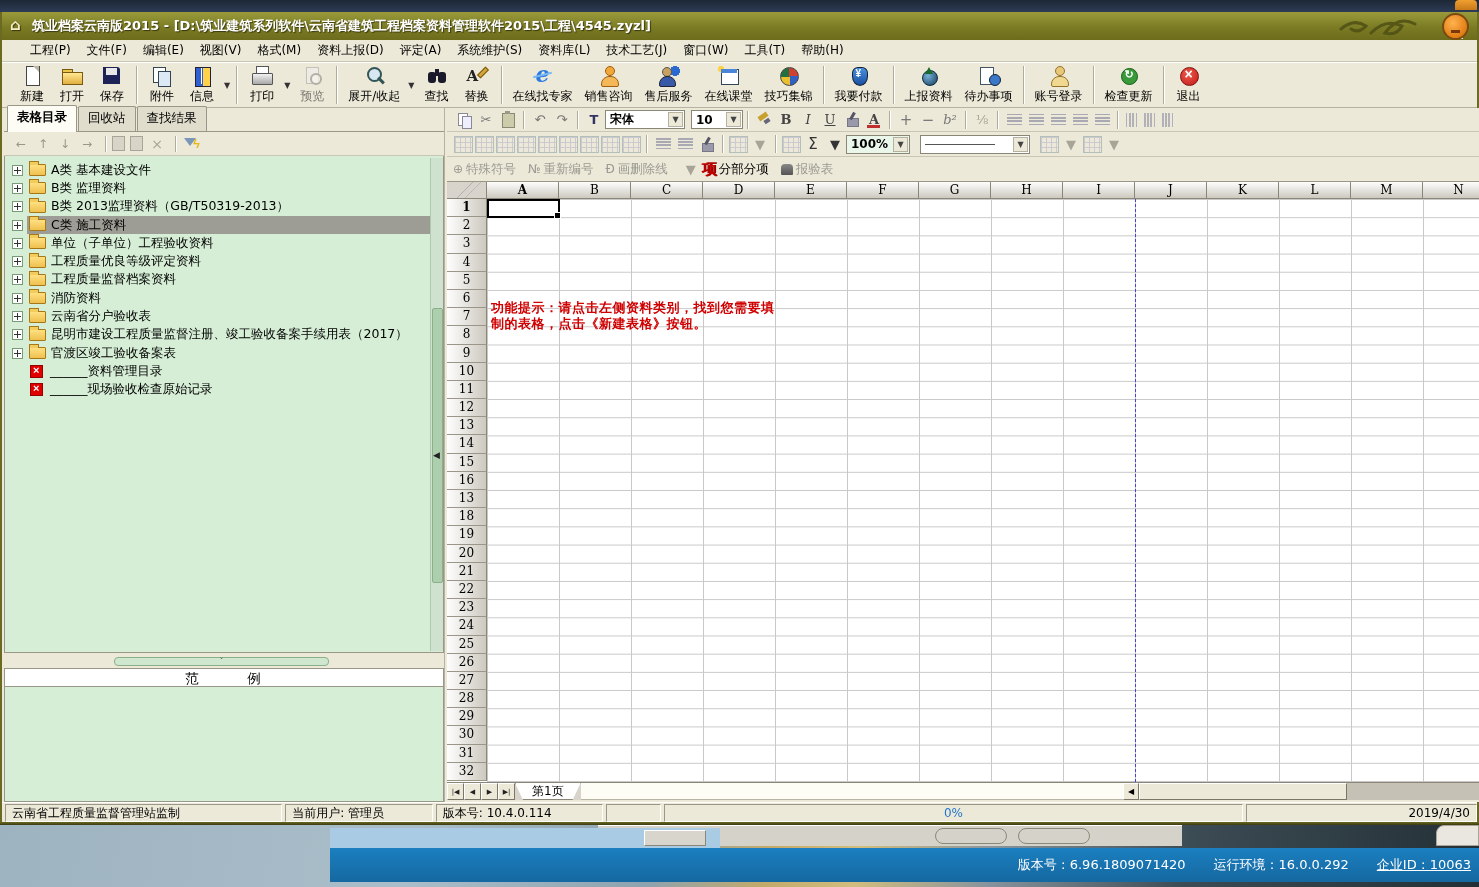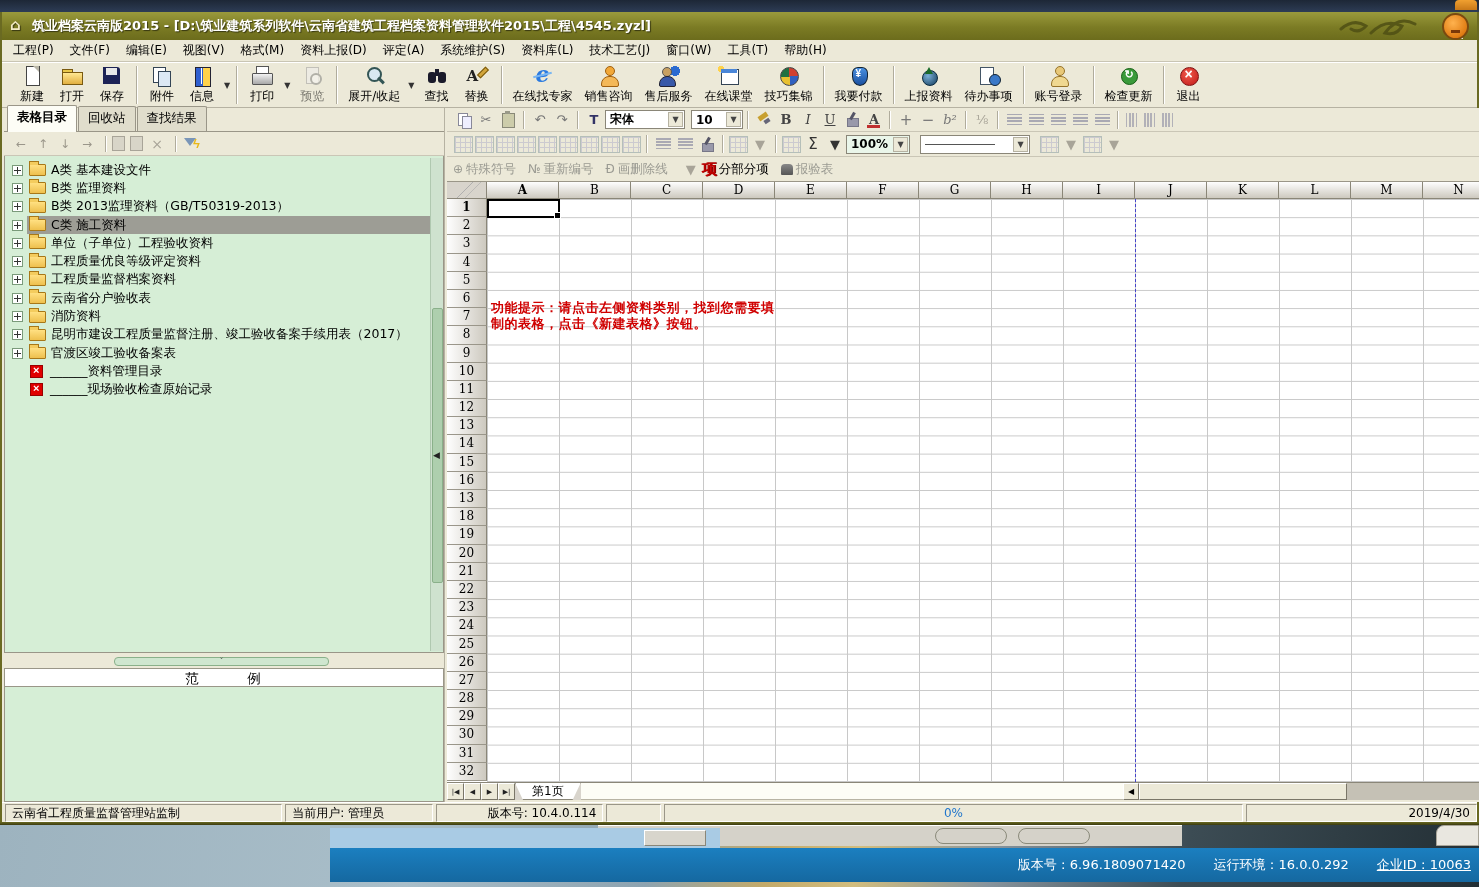--- a/index.html
+++ b/index.html
@@ -21,21 +21,21 @@
     color:#fff;font-weight:bold;font-size:13px;text-shadow:1px 1px 1px rgba(0,0,0,.55);}
   #title-home{width:16px;height:14px;margin:0 6px 0 8px;color:#f4ecc8;font-size:15px;line-height:13px;}
   #title-deco{position:absolute;right:48px;top:2px;opacity:.85;}
   #title-btn{position:absolute;right:8px;top:1px;width:27px;height:27px;border-radius:50%;
     background:radial-gradient(circle at 9px 8px,#ffb24e,#e07d14 70%,#b85c08);
     border:2px solid #7a4a10;}
   #title-btn::after{content:"";position:absolute;left:7px;top:15px;width:9px;height:3px;background:#7a3808;}
   #mini-restore{position:absolute;right:14px;top:19px;width:13px;height:8px;border:1px solid #fff;opacity:.9;}
 
   #menu-bar{position:absolute;left:0;top:28px;width:100%;height:22px;background:#ece9d8;
-    border-bottom:1px solid #c9c5b4;display:flex;align-items:center;padding-left:3px;}
+    border-bottom:1px solid #c9c5b4;display:flex;align-items:center;padding-left:20px;}
   .menu-item{padding:3px 8px;cursor:default;}
 
   
   #main-toolbar{position:absolute;left:0;top:50px;width:100%;height:46px;background:#ece9d8;
     border-top:1px solid #fff;border-bottom:1px solid #b6b2a2;display:flex;align-items:center;padding-left:10px;}
   .tb-btn{display:flex;flex-direction:column;align-items:center;justify-content:center;
     padding:1px 6px;min-width:40px;height:52px;cursor:default;}
   .tb-btn .tb-label{margin-top:1px;font-size:12px;white-space:nowrap;}
   .tb-btn.disabled{opacity:.5;filter:grayscale(1);}
   .tb-sep{width:2px;height:38px;margin:0 4px;border-left:1px solid #b0ac9c;border-right:1px solid #fff;}
@@ -422,28 +422,28 @@
             <span class="expand-box"></span>
             <span class="tree-body">
               <span class="folder-ic"></span>
               <span>工程质量监督档案资料</span>
             </span>
           </div>
           <div class="tree-row">
             <span class="expand-box"></span>
             <span class="tree-body">
               <span class="folder-ic"></span>
+              <span>消防资料</span>
+            </span>
+          </div>
+          <div class="tree-row">
+            <span class="expand-box"></span>
+            <span class="tree-body">
+              <span class="folder-ic"></span>
               <span>云南省分户验收表</span>
-            </span>
-          </div>
-          <div class="tree-row">
-            <span class="expand-box"></span>
-            <span class="tree-body">
-              <span class="folder-ic"></span>
-              <span>消防资料</span>
             </span>
           </div>
           <div class="tree-row">
             <span class="expand-box"></span>
             <span class="tree-body">
               <span class="folder-ic"></span>
               <span>昆明市建设工程质量监督注册、竣工验收备案手续用表（2017）</span>
             </span>
           </div>
           <div class="tree-row">
@@ -663,21 +663,21 @@
         <span id="hsb-left">◀</span>
         <span id="hsb-thumb"></span>
         <span id="hsb-track"></span>
       </div>
 
     </div>
 
     <div id="status-bar">
         <div class="sfield " style="width: 278px;">云南省工程质量监督管理站监制</div>
         <div class="sfield " style="width: 148px;">当前用户: 管理员</div>
-        <div class="sfield " style="width: 168px; text-align: right;">版本号: 10.4.0.114</div>
+        <div class="sfield " style="width: 168px;">版本号: 10.4.0.114</div>
         <div class="sfield " style="width: 55px;"></div>
         <div class="sfield center" style="width: 580px;">0%</div>
         <div class="sfield right" style="width: 232px;">2019/4/30</div>
       </div>
 
   </div>
 
   <div id="bottom-region">
     <div id="win-bottom-edge"></div>
     <div id="bg-gray-strip">

